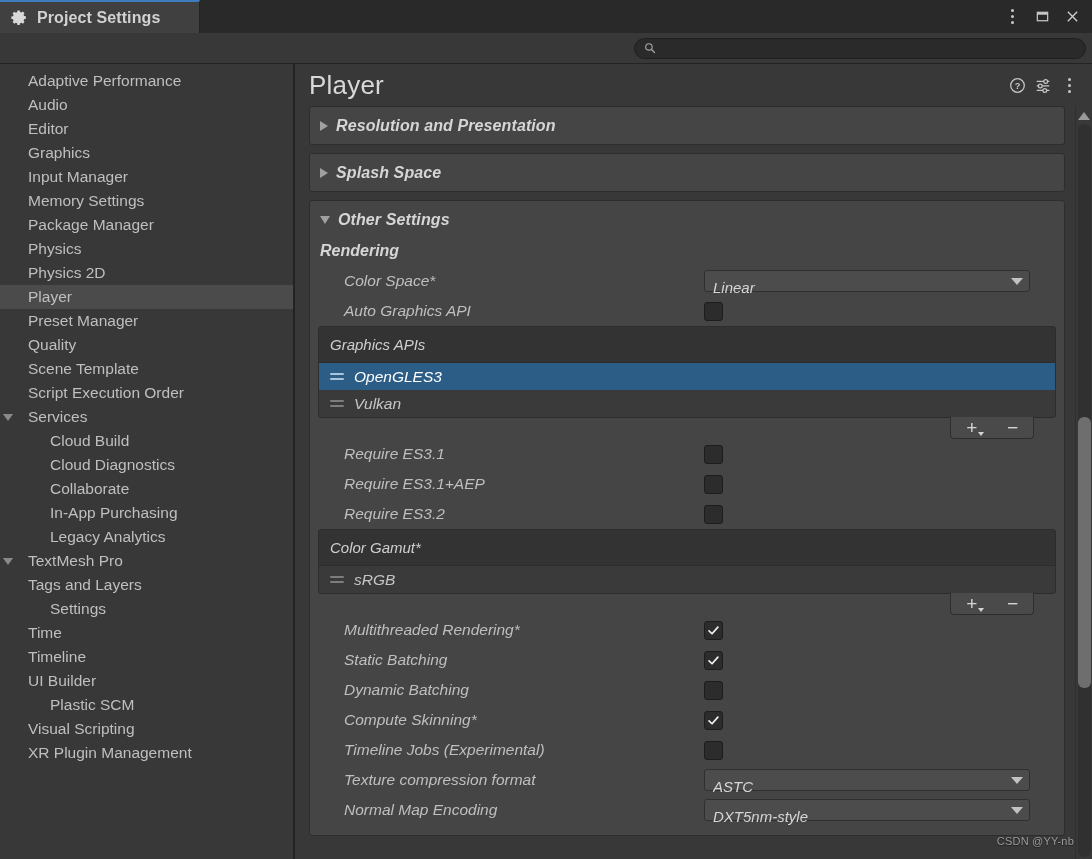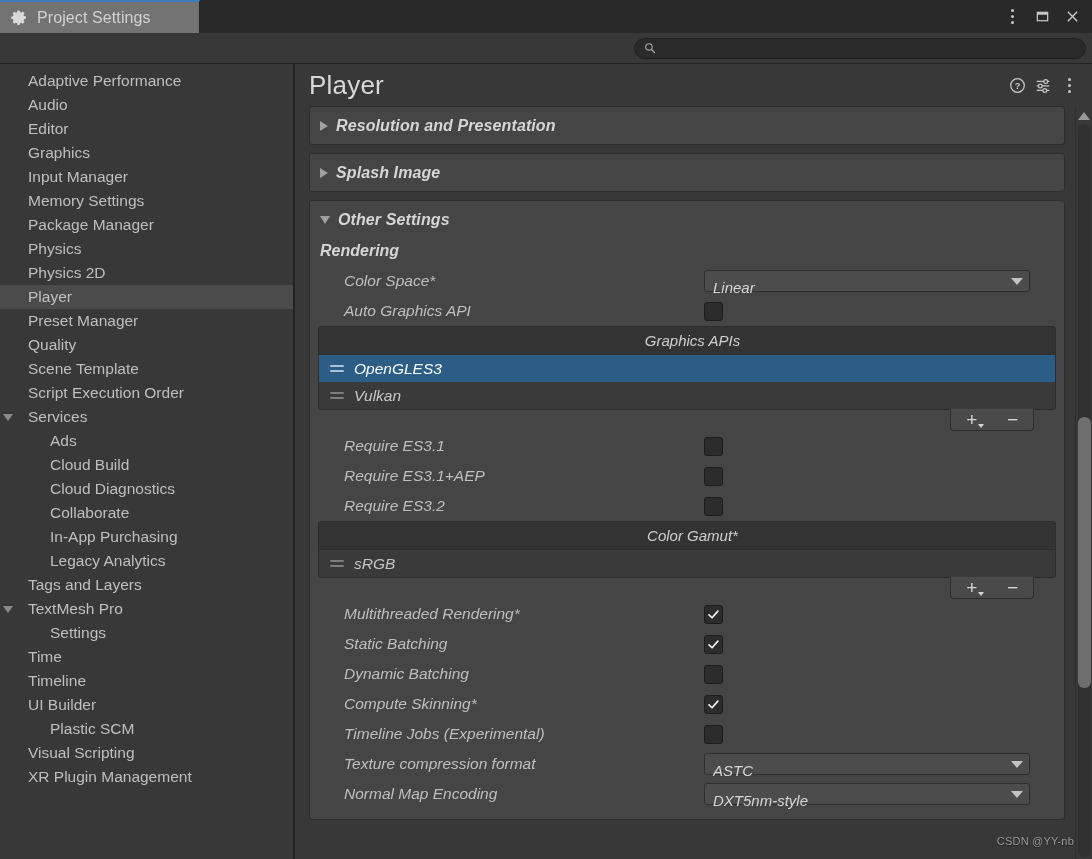--- a/index.html
+++ b/index.html
@@ -24,27 +24,28 @@
     position: relative;
     height: 33px;
     background: #292929;
     display: flex; align-items: flex-end;
     flex: 0 0 33px;
   }
   .tab {
     position: relative;
     height: 33px;
     min-width: 200px;
-    background: #737373;
+    background: #404040;
     border-top: 2px solid #3d7bbd;
     border-right: 1px solid #232323;
     display: flex; align-items: center;
     padding: 0 16px 0 11px;
     gap: 9px;
     cursor: default;
+    font-weight: bold;
   }
   .tab-label {
     color: #d2d2d2; font-size: 16px; letter-spacing: .1px;
     white-space: nowrap;
   }
   .gear-icon { width: 17px; height: 17px; display:block; }
 
   .titlebar-spacer { flex: 1; height: 33px; background: #292929; }
 
   .win-controls {
@@ -247,26 +248,25 @@
 
   
   .reorder {
     margin: 0 8px 0 8px;
     border: 1px solid #2d2d2d;
     border-radius: 3px;
     background: #3a3a3a;
     overflow: hidden;
   }
   .reorder-head {
-    height: 28px;
+    height: 36px;
     background: #333333;
     display: flex; align-items: center;
     padding-left: 11px;
     border-bottom: 1px solid #2d2d2d;
-    justify-content: center;
   }
   .reorder-head-label { color: #cfcfcf; font-size: 15px; }
   .reorder-row {
     height: 27px;
     display: flex; align-items: center;
     gap: 10px; padding-left: 11px;
     color: #c6c6c6; font-size: 15.5px;
     cursor: default;
   }
   .reorder-row.selected { background: #2c5d87; color: #ffffff; }
@@ -461,51 +461,47 @@
           <span class="tree-label">Script Execution Order</span>
         </div>
         <div class="tree-item depth0">
           <span class="tree-arrow">
             <span class="tri tri-down"></span>
           </span>
           <span class="tree-label">Services</span>
         </div>
         <div class="tree-item depth1">
           <span class="tree-arrow"></span>
-          <span class="tree-label">Ads</span>
+          <span class="tree-label">Cloud Build</span>
         </div>
         <div class="tree-item depth1">
           <span class="tree-arrow"></span>
-          <span class="tree-label">Cloud Build</span>
+          <span class="tree-label">Cloud Diagnostics</span>
         </div>
         <div class="tree-item depth1">
           <span class="tree-arrow"></span>
-          <span class="tree-label">Cloud Diagnostics</span>
+          <span class="tree-label">Collaborate</span>
         </div>
         <div class="tree-item depth1">
           <span class="tree-arrow"></span>
-          <span class="tree-label">Collaborate</span>
+          <span class="tree-label">In-App Purchasing</span>
         </div>
         <div class="tree-item depth1">
           <span class="tree-arrow"></span>
-          <span class="tree-label">In-App Purchasing</span>
-        </div>
-        <div class="tree-item depth1">
-          <span class="tree-arrow"></span>
           <span class="tree-label">Legacy Analytics</span>
-        </div>
-        <div class="tree-item depth0">
-          <span class="tree-arrow"></span>
-          <span class="tree-label">Tags and Layers</span>
         </div>
         <div class="tree-item depth0">
           <span class="tree-arrow">
             <span class="tri tri-down"></span>
           </span>
           <span class="tree-label">TextMesh Pro</span>
+        </div>
+        <div class="tree-item depth0">
+          <span class="tree-arrow"></span>
+          <span class="tree-label">Tags and Layers</span>
         </div>
         <div class="tree-item depth1">
           <span class="tree-arrow"></span>
           <span class="tree-label">Settings</span>
         </div>
         <div class="tree-item depth0">
           <span class="tree-arrow"></span>
           <span class="tree-label">Time</span>
         </div>
         <div class="tree-item depth0">
@@ -565,21 +561,21 @@
         <div class="content" id="content">
             <div class="foldout">
               <div class="foldout-head">
                 <span class="tri-right"></span>
                 <span class="foldout-title">Resolution and Presentation</span>
               </div>
             </div>
             <div class="foldout">
               <div class="foldout-head">
                 <span class="tri-right"></span>
-                <span class="foldout-title">Splash Image</span>
+                <span class="foldout-title">Splash Space</span>
               </div>
             </div>
             <div class="foldout">
               <div class="foldout-head">
                 <span class="tri-down-lg"></span>
                 <span class="foldout-title">Other Settings</span>
               </div>
               <div class="foldout-body">
                 <div class="group-label">Rendering</div>
                 <div class="row">

